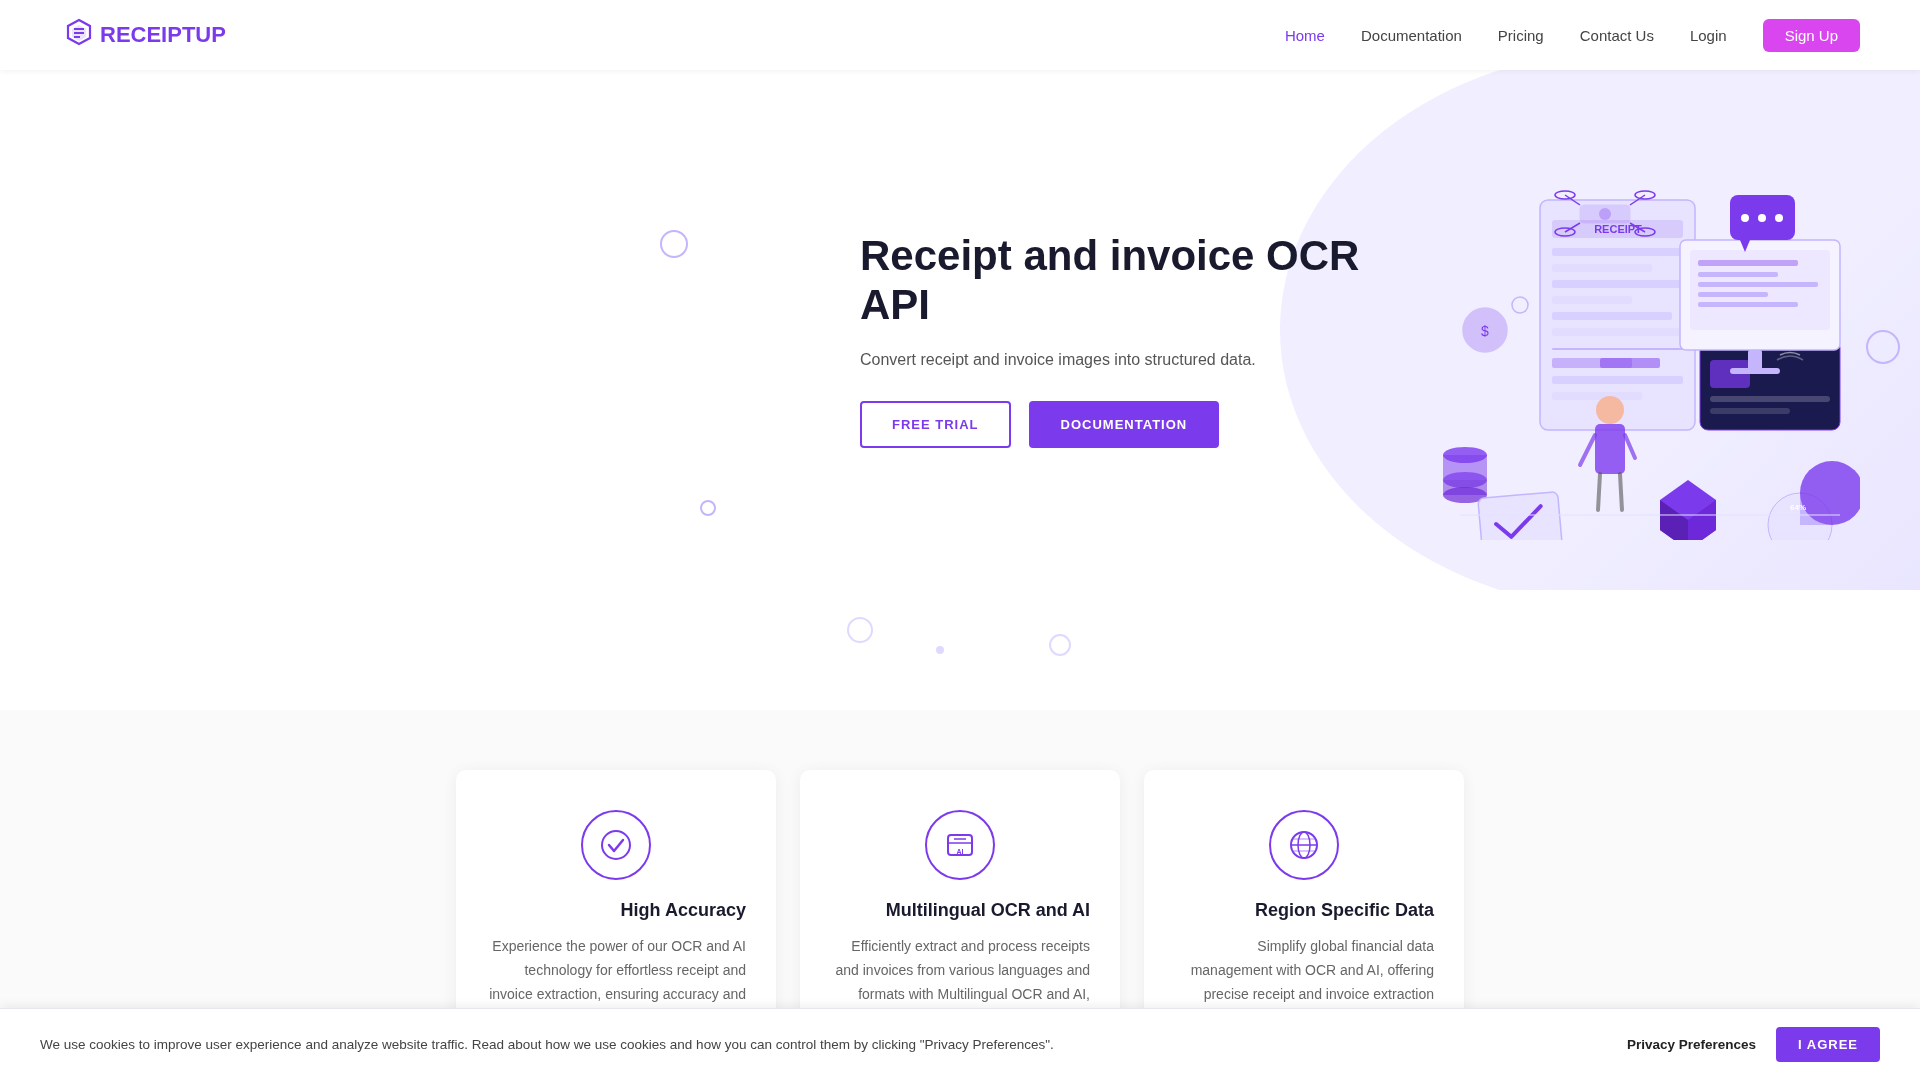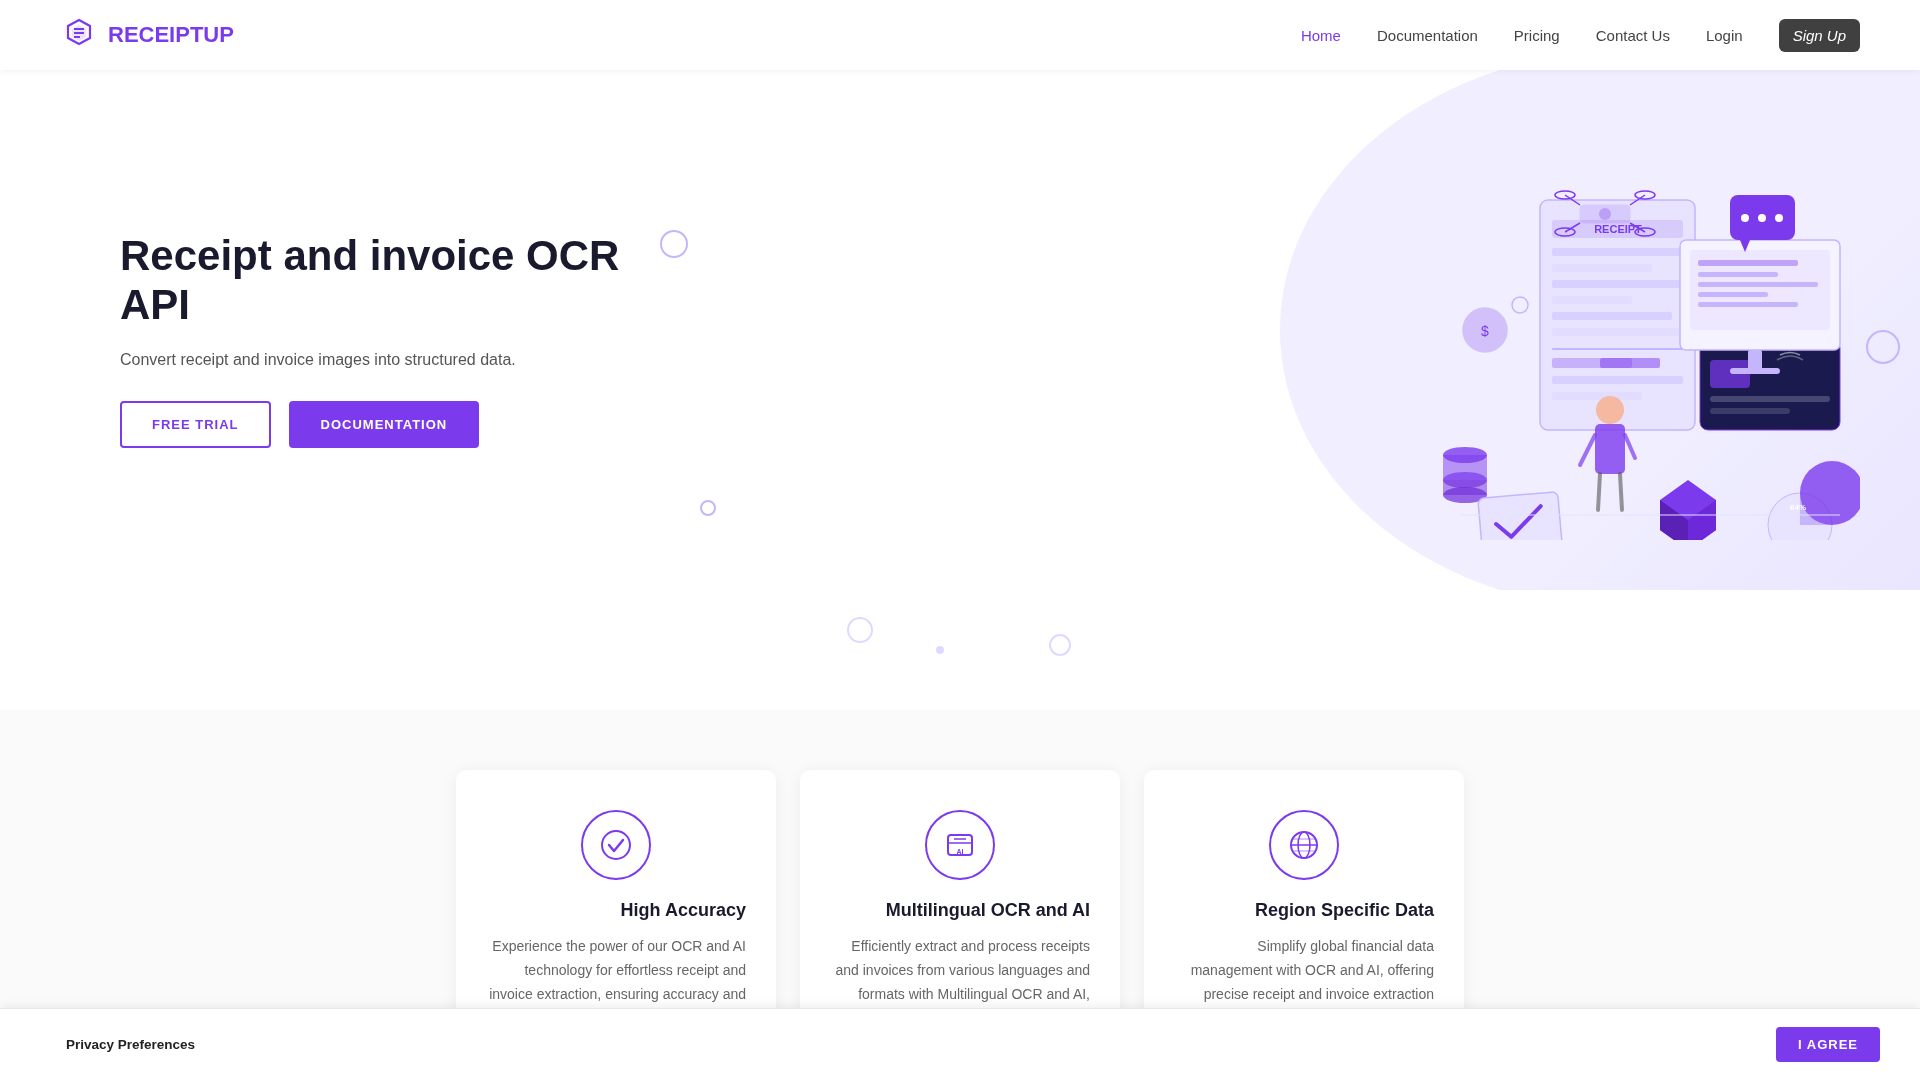--- a/index.html
+++ b/index.html
@@ -4,37 +4,37 @@
   <style>
     * { margin: 0; padding: 0; box-sizing: border-box; }
     body { font-family: 'Segoe UI', Arial, sans-serif; background: #fff; color: #222; overflow-x: hidden; }
 
     
     nav {
       display: flex; align-items: center; justify-content: space-between;
       padding: 0 60px; height: 70px; background: #fff;
       box-shadow: 0 1px 6px rgba(0,0,0,0.06); position: sticky; top: 0; z-index: 100;
     }
-    .logo { display: flex; align-items: center; gap: 10px; text-decoration: none; justify-content: flex-end; }
+    .logo { display: flex; align-items: center; gap: 2px; text-decoration: none; justify-content: flex-end; }
     .logo-icon { width: 38px; height: 38px; }
     .logo-text { font-size: 22px; font-weight: 700; color: #222; letter-spacing: 0; }
     .logo-text span { color: #7c3aed; }
     .nav-links { display: flex; align-items: center; gap: 36px; }
     .nav-links a {
       text-decoration: none; font-size: 15px; font-weight: 500; color: #444;
       transition: color 0.2s;
     }
     .nav-links a.active { color: #7c3aed; }
     .nav-links a.signup {
-      background: #404040; color: #fff; padding: 8px 14px; border-radius: 6px; font-style: italic;
+      background: #d946ef; color: #fff; padding: 8px 22px; border-radius: 6px;
     }
 
     
     .hero {
-      display: flex; align-items: center; justify-content: space-between;
+      display: flex; align-items: center; justify-content: flex-end;
       padding: 60px 60px 40px 120px; min-height: 520px; position: relative; overflow: hidden;
     }
     .hero-bg {
       position: absolute; right: -60px; top: -20px;
       width: 700px; height: 560px;
       background: linear-gradient(135deg, #f0eeff 60%, #e8e4ff 100%);
       border-radius: 50% 0 0 50%;
       z-index: 0;
     }
     .hero-content { position: relative; z-index: 1; max-width: 520px; }
@@ -289,15 +289,16 @@
         <line x1="5" y1="22" x2="27" y2="22" stroke="#7c3aed" stroke-width="1" opacity="0.6"></line>
       </svg>
     </div>
     <h3 class="feature-title">Region Specific Data</h3>
     <p class="feature-desc">Simplify global financial data management with OCR and AI, offering precise receipt and invoice extraction capable of handling diverse sales tax</p>
   </div>
 
 </section>
 
 <div class="cookie-banner">
+  <p class="cookie-text">We use cookies to improve user experience and analyze website traffic. Read about how we use cookies and how you can control them by clicking "Privacy Preferences".</p>
   <button class="cookie-privacy-btn">Privacy Preferences</button>
   <button class="cookie-agree-btn">I AGREE</button>
 </div>
 
 </body></html>

